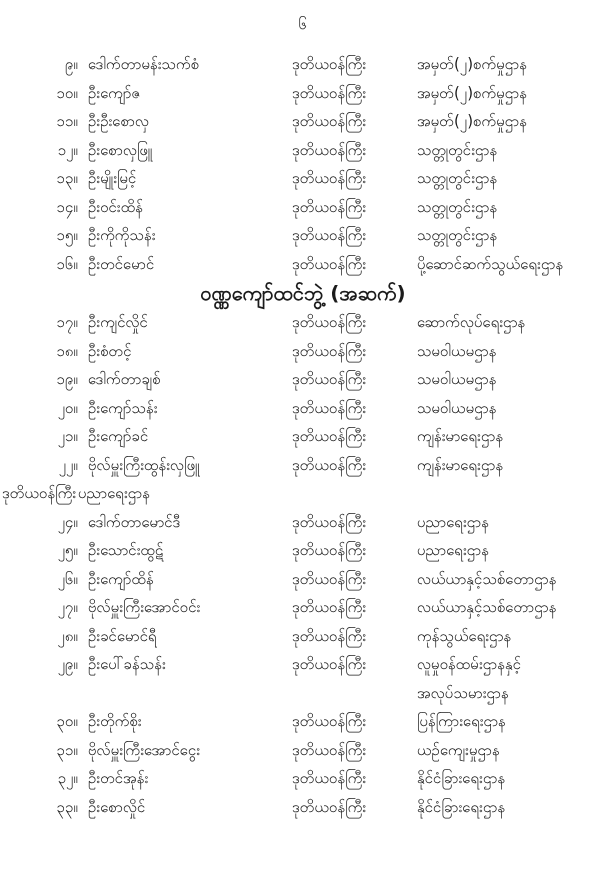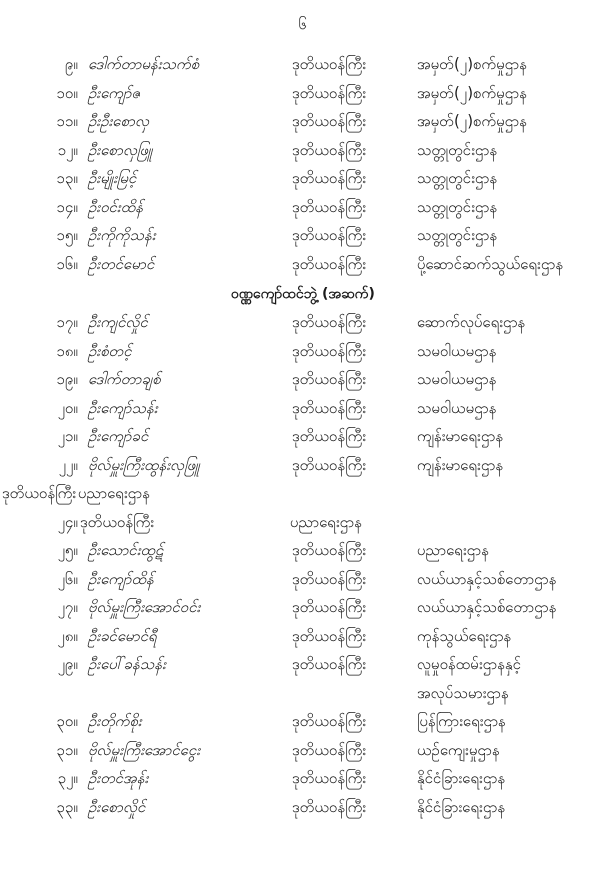--- a/index.html
+++ b/index.html
@@ -31,28 +31,28 @@
     letter-spacing: 0.5px;
   }
   .rows { width: 100%; }
   .row {
     display: grid;
     grid-template-columns: 78px 212px 127px 175px;
     align-items: start;
   }
   .cell { line-height: 28.5px; white-space: nowrap; }
   .num  { text-align: right; }
-  .name { padding-left: 10px; font-style: italic; }
+  .name { padding-left: 10px; }
   .pos  { padding-left: 2px; font-family: Liberation Serif, serif; }
   .dept { display: flex; flex-direction: column; }
   .dept span { display: block; line-height: 28.5px; }
   .section-header {
     text-align: center;
     font-weight: bold;
-    font-size: 14px;
+    font-size: 20px;
     line-height: 30px;
     height: 30px;
   }
 </style>
 </head>
 <body>
 
 <div class="page">
   <div class="page-number">၆</div>
 
@@ -204,20 +204,21 @@
   <div class="row">
     <div class="cell pos">ဒုတိယဝန်ကြီး</div>
     <div class="cell dept">
       <span class="dept-l1">ပညာရေးဌာန</span>
 
     </div>
   </div>
 
   <div class="row">
     <div class="cell num">၂၄။</div>
+    <div class="cell name">ဒေါက်တာမောင်ဒီ</div>
     <div class="cell pos">ဒုတိယဝန်ကြီး</div>
     <div class="cell dept">
       <span class="dept-l1">ပညာရေးဌာန</span>
 
     </div>
   </div>
 
   <div class="row">
     <div class="cell num">၂၅။</div>
     <div class="cell name">ဦးသောင်းထွဋ်</div>

